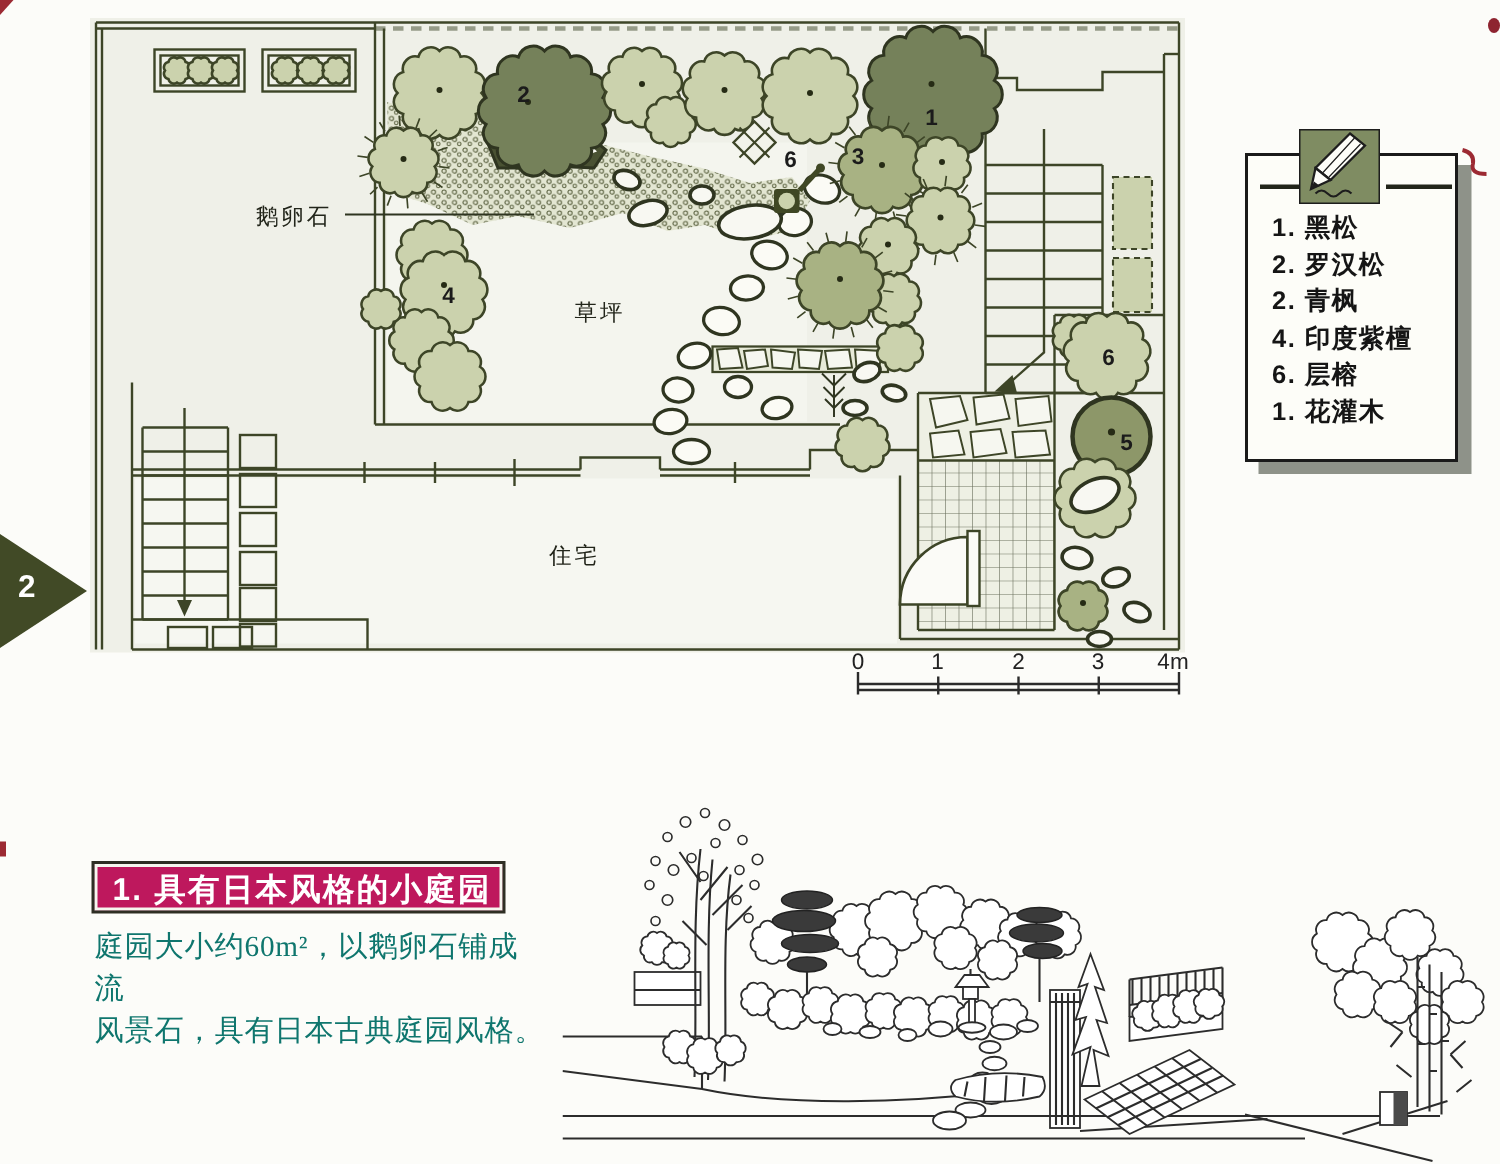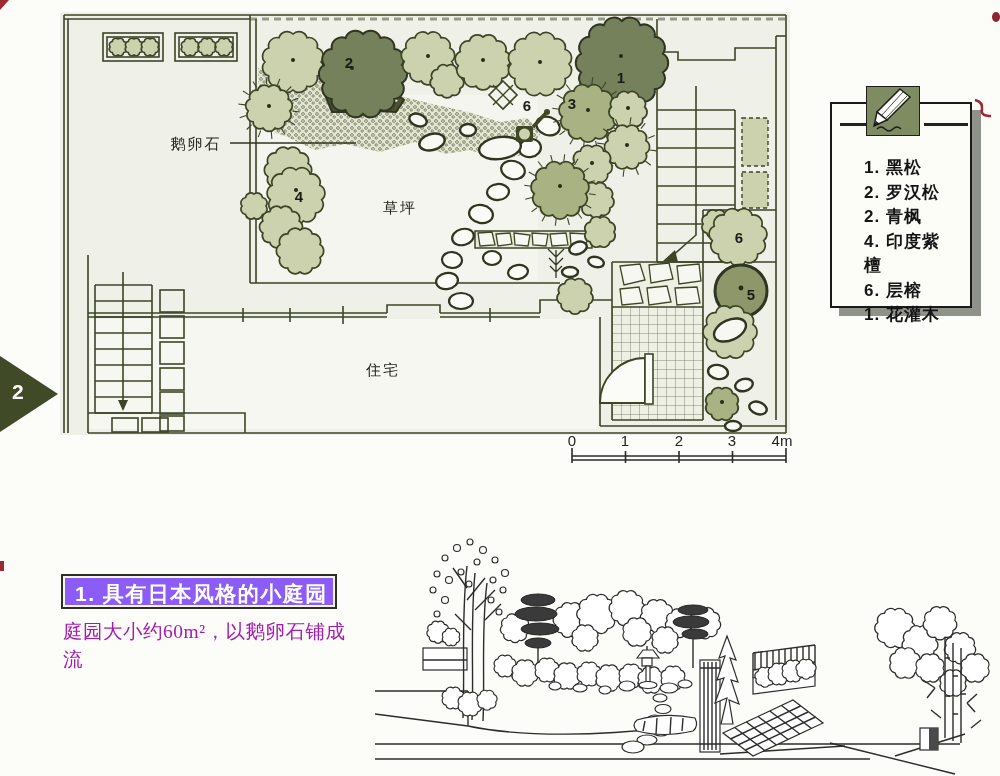--- a/index.html
+++ b/index.html
@@ -24,38 +24,38 @@
   
   .legend-card{position:absolute;left:830px;top:102px;width:142px;height:206px}
   .legend-shadow{position:absolute;left:9px;top:8px;width:142px;height:206px;background:#8e9289}
   .legend-box{position:absolute;left:0;top:0;width:142px;height:206px;
               background:#fdfdf8;border:2px solid #1a1a1a;box-sizing:border-box}
   .legend-rule{position:absolute;height:3px;background:#22251a;top:19px}
   .legend-rule.left{left:8px;width:28px}
   .legend-rule.right{left:92px;width:44px}
   .pencil-square{position:absolute;left:34px;top:-18px;width:54px;height:50px;
                  background:#7f8c62;border:1.5px solid #1d1d1d;box-sizing:border-box}
-  .legend-list{position:absolute;left:16px;top:36px;margin:16px;padding:0;list-style:none;
+  .legend-list{position:absolute;left:16px;top:36px;margin:0;padding:0;list-style:none;
                font-size:17px;font-weight:600;line-height:24.5px;letter-spacing:1px;color:#151515}
 
   
   .side-marker{position:absolute;left:0;top:356px;width:58px;height:76px}
   .side-marker .tri{width:0;height:0;border-top:38px solid transparent;
                     border-bottom:38px solid transparent;border-left:58px solid #414a26}
   .side-marker .n{position:absolute;left:12px;top:24px;color:#fff;
                   font-size:21px;font-weight:bold}
 
   
   .title-banner{position:absolute;left:63px;top:576px;width:272px;height:31px;
-                background:#8b5cf6;border:2px solid #f6f6ef;outline:2px solid #2e2e24;
+                background:#be185d;border:2px solid #f6f6ef;outline:2px solid #2e2e24;
                 line-height:31px;padding-left:10px;box-sizing:border-box;
                 color:#fff;font-size:21px;font-weight:bold;letter-spacing:1.5px;white-space:nowrap}
   .desc{position:absolute;left:63px;top:618px;width:300px;
         font-family:"Liberation Serif",serif;font-size:19.5px;line-height:28px;
-        color:#a21caf;letter-spacing:.5px}
+        color:#0f766e;letter-spacing:.5px}
 
   
   .sketch-svg{position:absolute;left:375px;top:528px}
   .sw{fill:#ffffff;stroke:#2c2c2c;stroke-width:1.2}
   .ln{stroke:#2c2c2c;stroke-width:1.4;fill:none}
   .dkp{fill:#3a3a3a;stroke:#222;stroke-width:1}
 
   
   .scan-mark{position:absolute}
 </style>
@@ -313,20 +313,21 @@
 <div class="side-marker">
   <div class="tri"></div>
   <span class="n">2</span>
 </div>
 
 <div class="title-banner">
   <span>1. 具有日本风格的小庭园</span>
 </div>
 <div class="desc">
   <div>庭园大小约60m²，以鹅卵石铺成流</div>
+  <div>风景石，具有日本古典庭园风格。</div>
 </div>
 
 <svg class="sketch-svg" width="625" height="248" viewBox="0 0 625 248">
 
   <g class="ln">
     <path d="M0,163 H93"></path>
       <path d="M93,163 V198"></path>
       <path d="M0,186 L93,198"></path>
     <path d="M93,198 C150,210 230,207 290,200"></path>
     <path d="M0,216 H585"></path>

